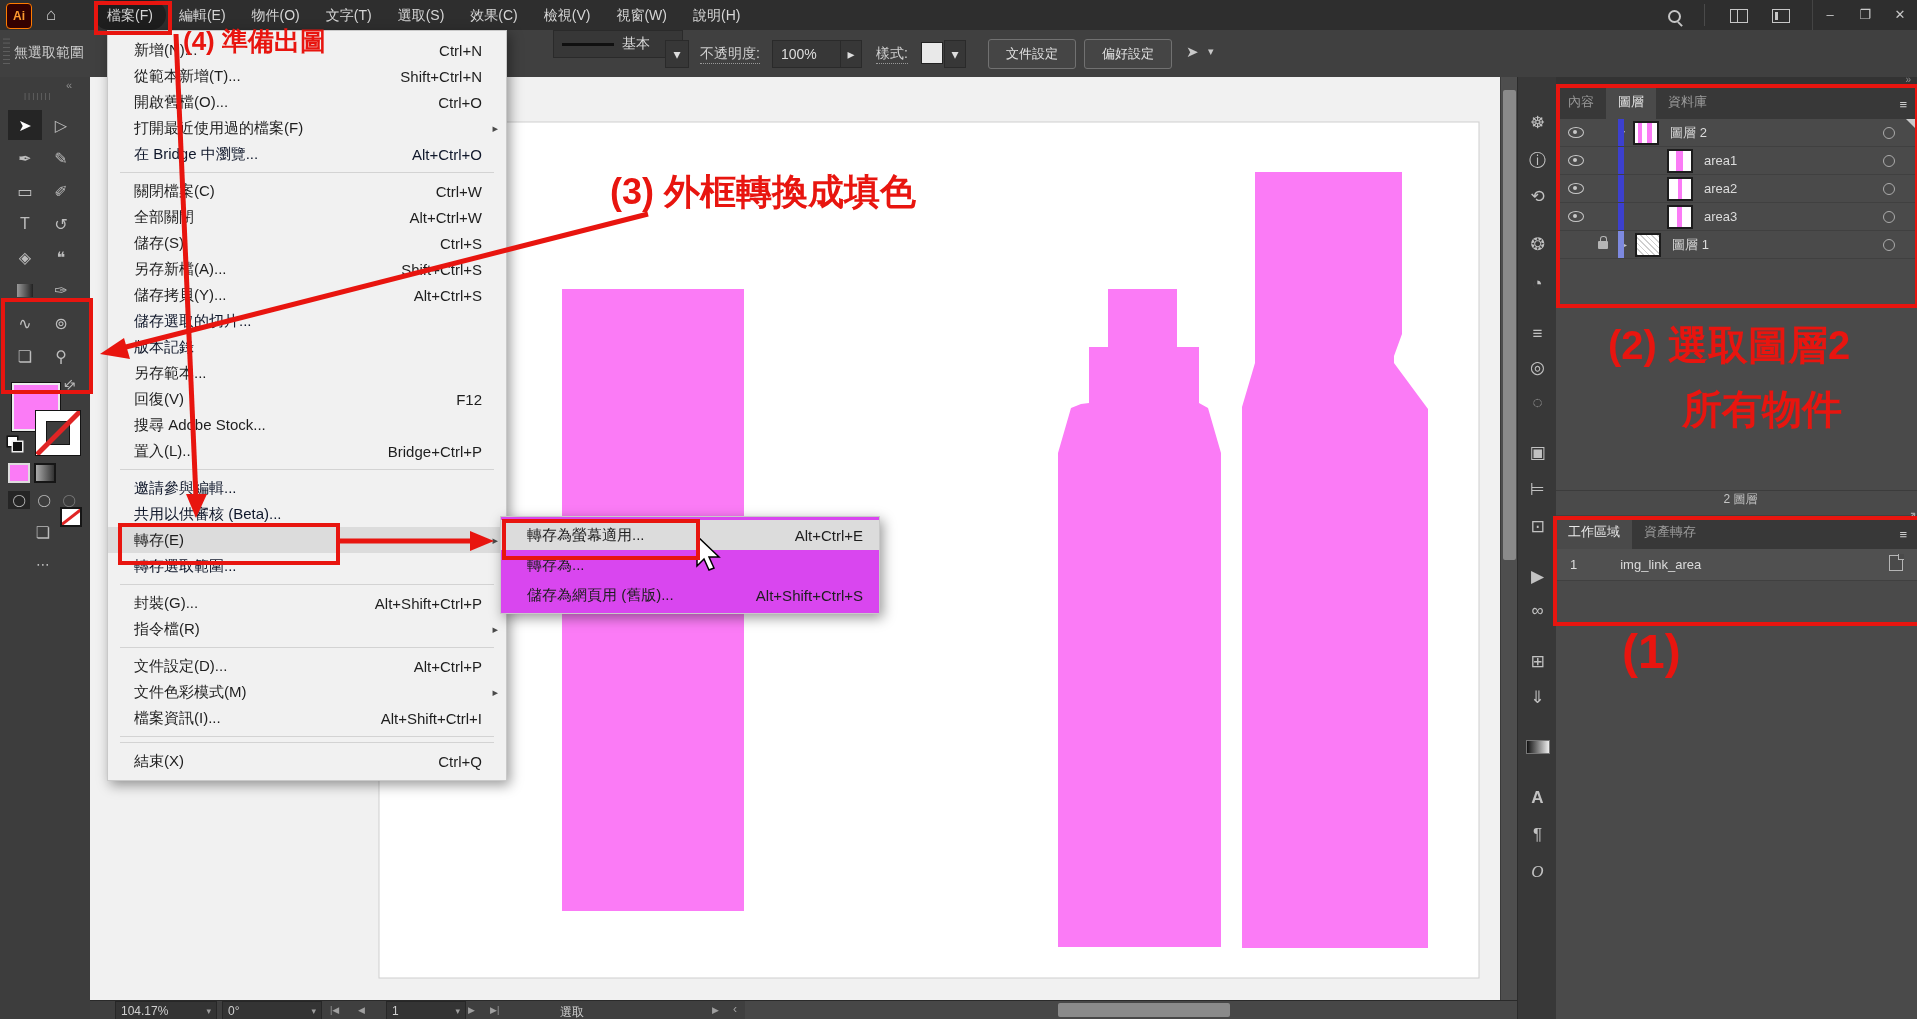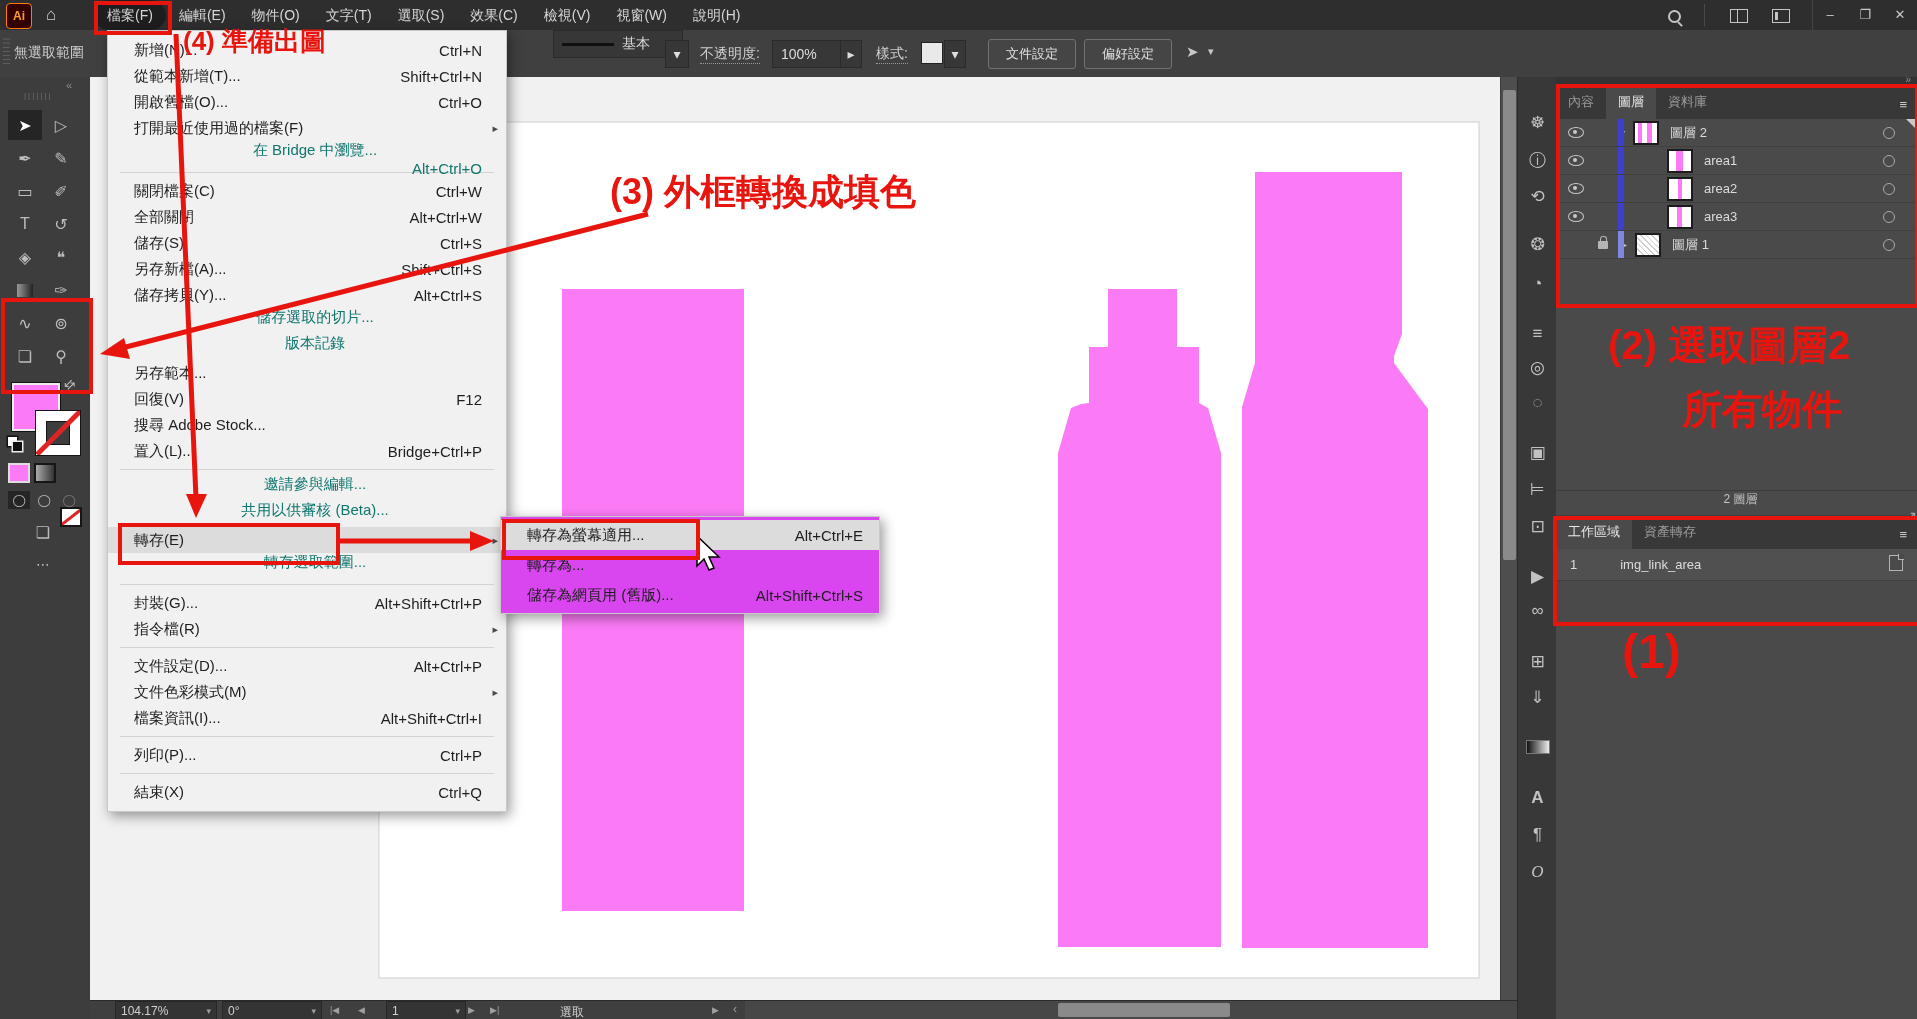--- a/index.html
+++ b/index.html
@@ -82,21 +82,21 @@
   .trash:before{content:'';position:absolute;top:-4px;left:-3px;width:13px;height:2px;background:#9a9a9a;}
   .page-icon{display:inline-block;width:12px;height:14px;border:1.5px solid #b5b5b5;position:relative;background:#4a4a4a;}
   .page-icon:before{content:'';position:absolute;right:-2px;top:-2px;width:5px;height:5px;background:#4a4a4a;border-left:1.5px solid #b5b5b5;border-bottom:1.5px solid #b5b5b5;}
   .ftr-icon{color:#a5a5a5;font-size:14px;}
   
   #filemenu{left:107px;top:30px;width:398px;background:#f1f1f1;border:1px solid #c9c9c9;
             box-shadow:3px 4px 12px rgba(0,0,0,.4);padding:6px 0;z-index:30;}
   .mi{height:26px;display:flex;align-items:center;padding:0 10px 0 26px;font-size:15px;color:#1e1e1e;position:relative;}
   .mi .sc{margin-left:auto;padding-right:14px;}
   .mi .sub{position:absolute;right:8px;color:#4a4a4a;font-size:11px;}
-  .mi.dis{color:#0f766e;flex-direction:column;}
+  .mi.dis{color:#0f172a;}
   .mi.hl{background:#dcdcdc;}
   .msep{height:1px;background:#d3d3d3;margin:5px 12px;}
   
   #submenu{left:500px;top:516px;width:378px;background:#d946ef;border:1px solid #c9c9c9;
            box-shadow:3px 4px 12px rgba(0,0,0,.4);padding:3px 0;z-index:31;}
   .smi{height:30px;display:flex;align-items:center;padding:0 16px 0 26px;font-size:15px;color:#1e1e1e;}
   .smi .sc{margin-left:auto;}
   .smi.hl{background:#dcdcdc;}
   
   .anno{color:#e8150f;font-weight:bold;z-index:40;white-space:nowrap;}
@@ -427,24 +427,20 @@
       </div>
     <div class="mi">
         <span>文件色彩模式(M)</span>
         <span class="sub">▸</span>
       </div>
     <div class="mi">
         <span>檔案資訊(I)...</span>
         <span class="sc">Alt+Shift+Ctrl+I</span>
       </div>
     <div class="msep"></div>
-    <div class="mi">
-        <span>列印(P)...</span>
-        <span class="sc">Ctrl+P</span>
-      </div>
     <div class="msep"></div>
     <div class="mi">
         <span>結束(X)</span>
         <span class="sc">Ctrl+Q</span>
       </div>
   </div>
 
   <div id="submenu" class="abs">
     <div class="smi hl">
         <span>轉存為螢幕適用...</span>

